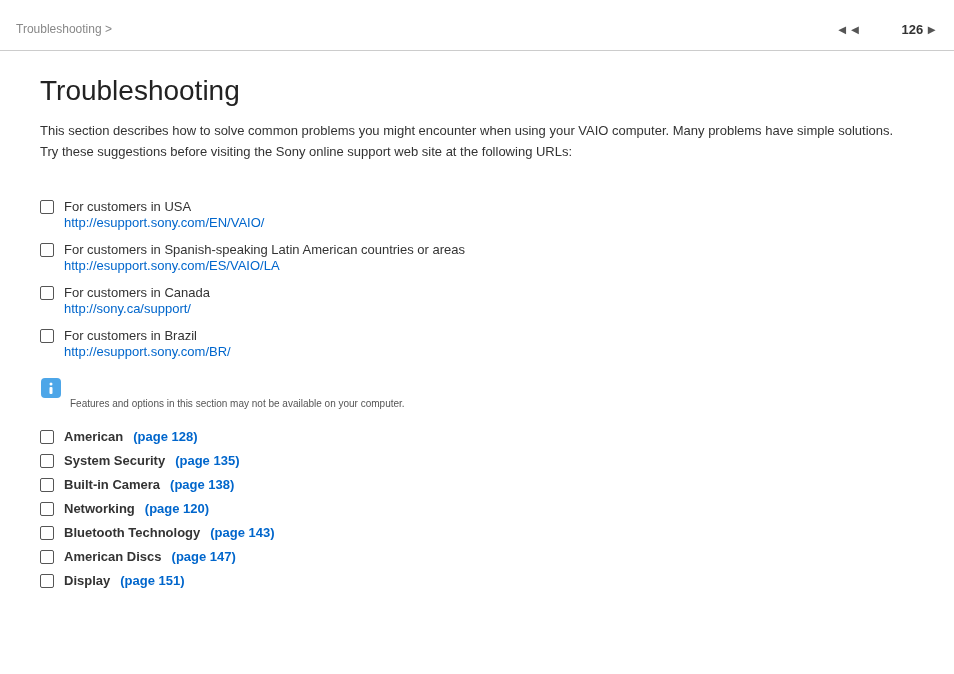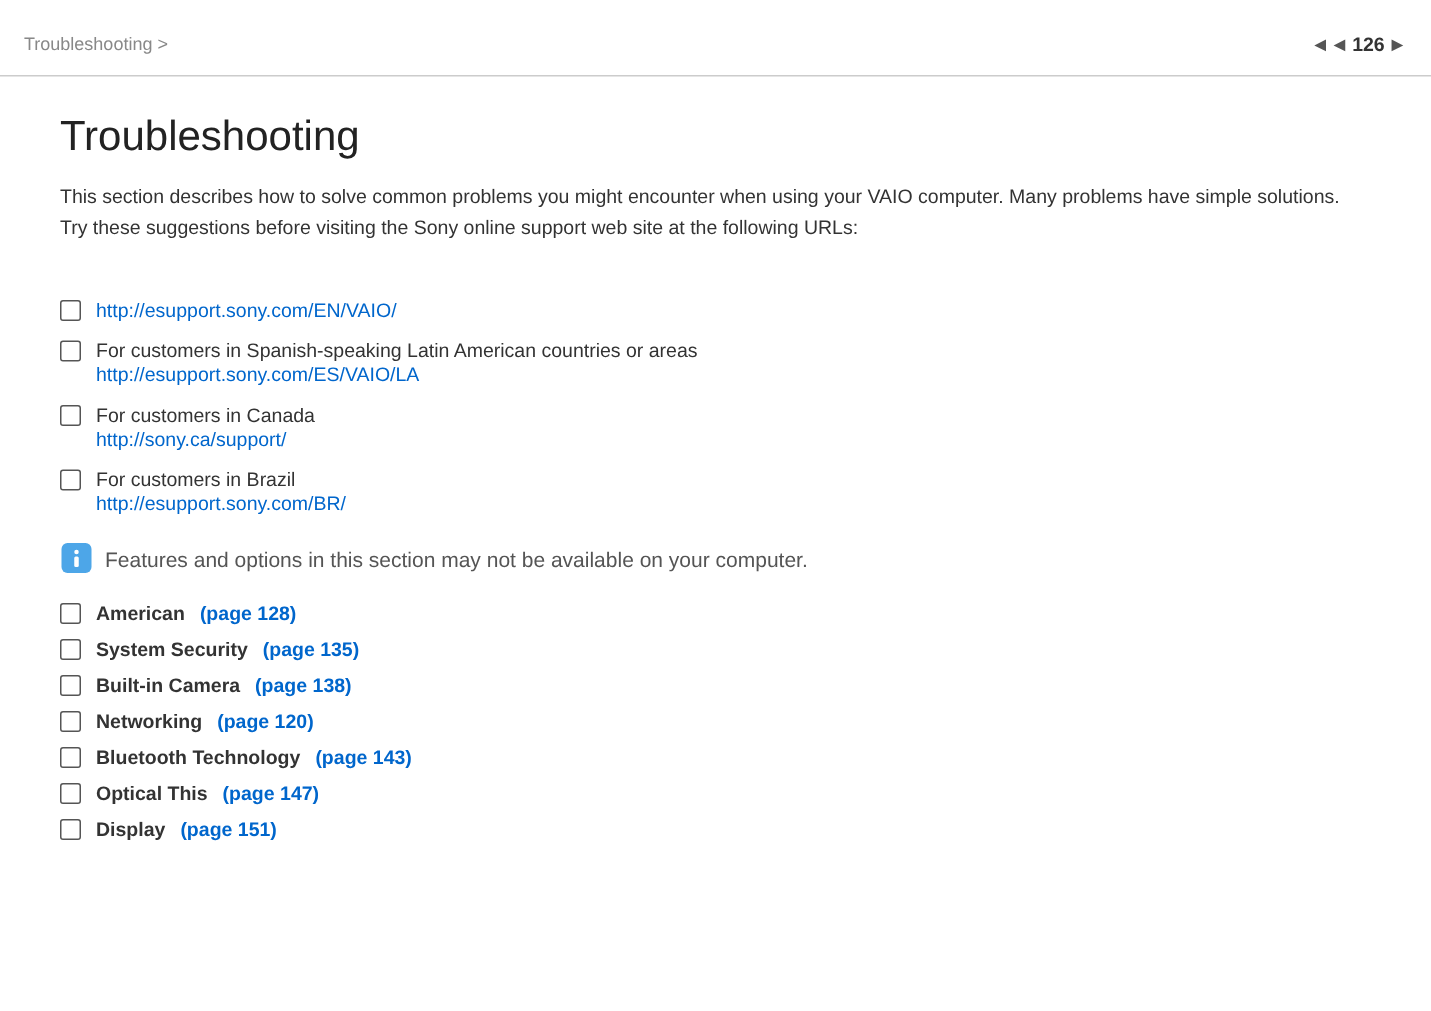--- a/index.html
+++ b/index.html
@@ -46,20 +46,21 @@
 
     .arrow-symbol {
       color: #555;
       font-size: 13px;
     }
 
     .page-num {
       font-size: 13px;
       font-weight: bold;
       color: #333;
+      margin-left: 38px;
     }
 
     .divider {
       height: 1px;
       background: #ccc;
       margin: 0 0 0 0;
     }
 
     .main-content {
       padding: 24px 40px 20px 40px;
@@ -124,23 +125,23 @@
       margin-bottom: 18px;
     }
 
     .note-icon {
       width: 22px;
       height: 22px;
       flex-shrink: 0;
     }
 
     .note-text {
-      font-size: 14px;
+      font-size: 10px;
       color: #555;
-      margin-top: 3px;
+      margin-top: 20px;
       line-height: 1.4;
     }
 
     .toc-list {
       list-style: none;
       margin-top: 4px;
     }
 
     .toc-list li {
       display: flex;
@@ -181,20 +182,21 @@
 <div class="main-content">
 
   <h1>Troubleshooting</h1>
 
   <p class="intro-text">This section describes how to solve common problems you might encounter when using your VAIO computer. Many problems have simple solutions. Try these suggestions before visiting the Sony online support web site at the following URLs:</p>
 
   <ul class="customer-list">
     <li>
       <div class="checkbox-icon"></div>
       <div class="customer-item-content">
+        <span class="customer-label">For customers in USA</span>
         <a class="link" href="#">http://esupport.sony.com/EN/VAIO/</a>
       </div>
     </li>
     <li>
       <div class="checkbox-icon"></div>
       <div class="customer-item-content">
         <span class="customer-label">For customers in Spanish-speaking Latin American countries or areas</span>
         <a class="link" href="#">http://esupport.sony.com/ES/VAIO/LA</a>
       </div>
     </li>
@@ -244,21 +246,21 @@
       <span class="toc-item-label">Networking</span>
       <a class="toc-item-link" href="#">(page 120)</a>
     </li>
     <li>
       <div class="checkbox-icon"></div>
       <span class="toc-item-label">Bluetooth Technology</span>
       <a class="toc-item-link" href="#">(page 143)</a>
     </li>
     <li>
       <div class="checkbox-icon"></div>
-      <span class="toc-item-label">Optical This</span>
+      <span class="toc-item-label">American Discs</span>
       <a class="toc-item-link" href="#">(page 147)</a>
     </li>
     <li>
       <div class="checkbox-icon"></div>
       <span class="toc-item-label">Display</span>
       <a class="toc-item-link" href="#">(page 151)</a>
     </li>
   </ul>
 
 </div>

